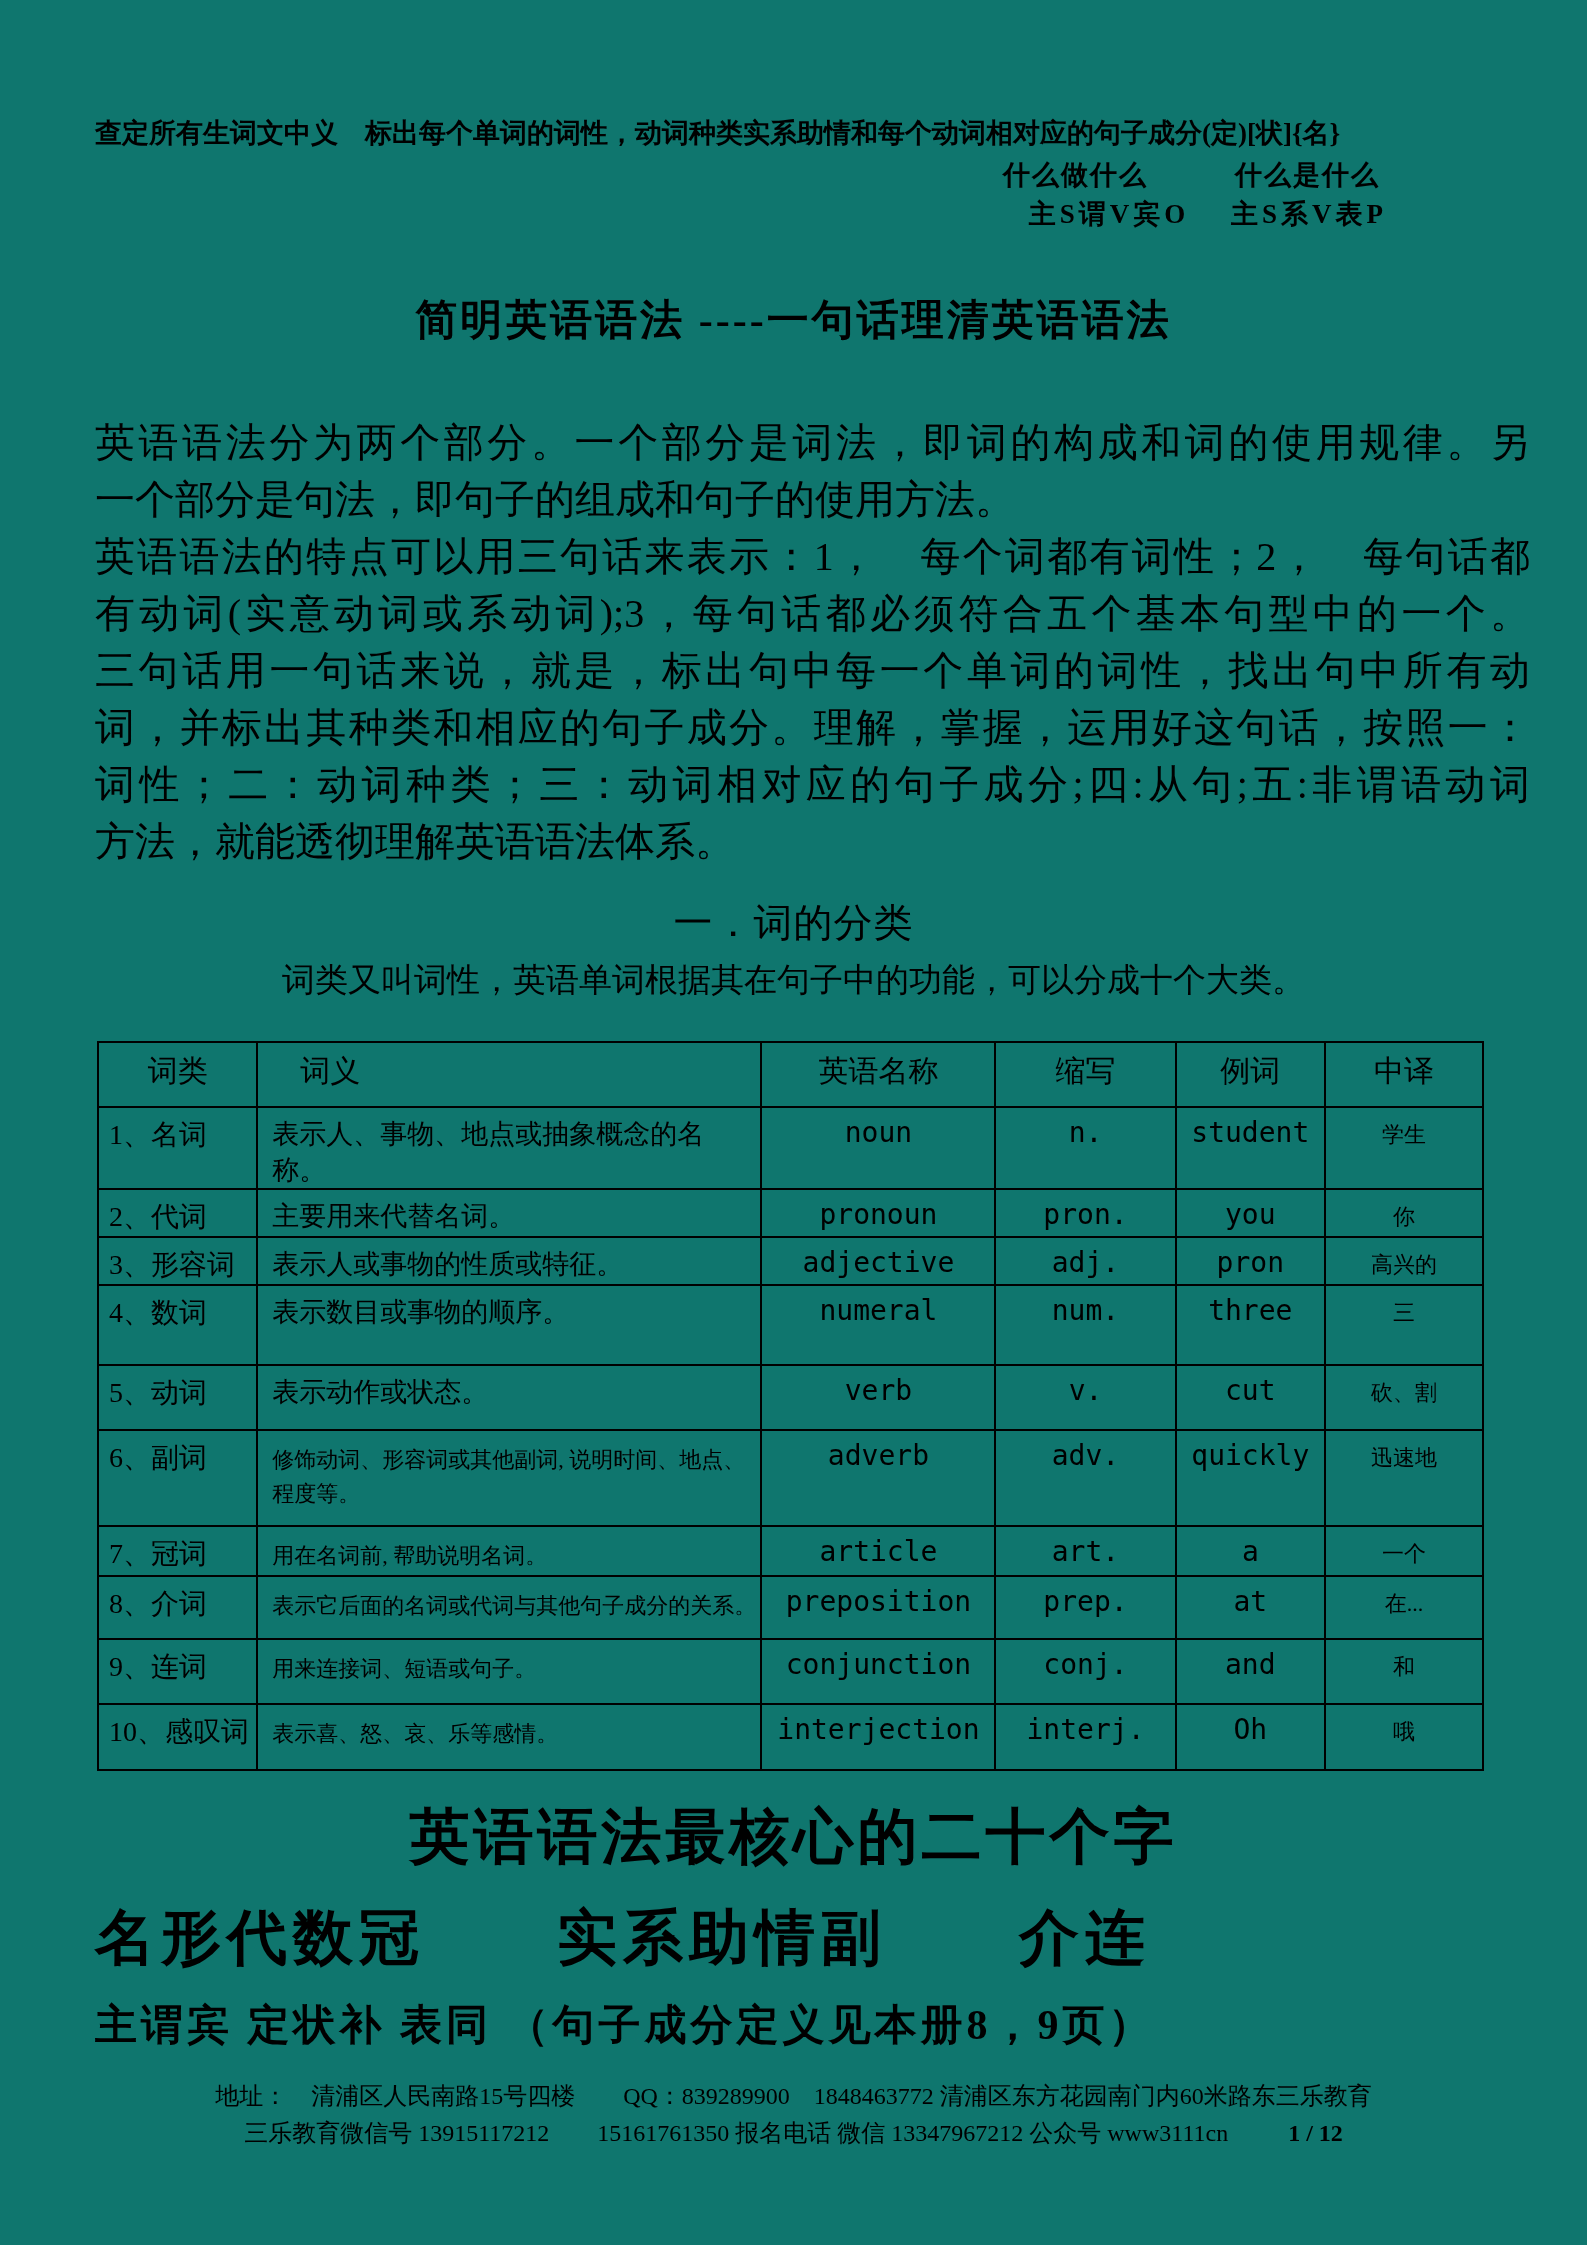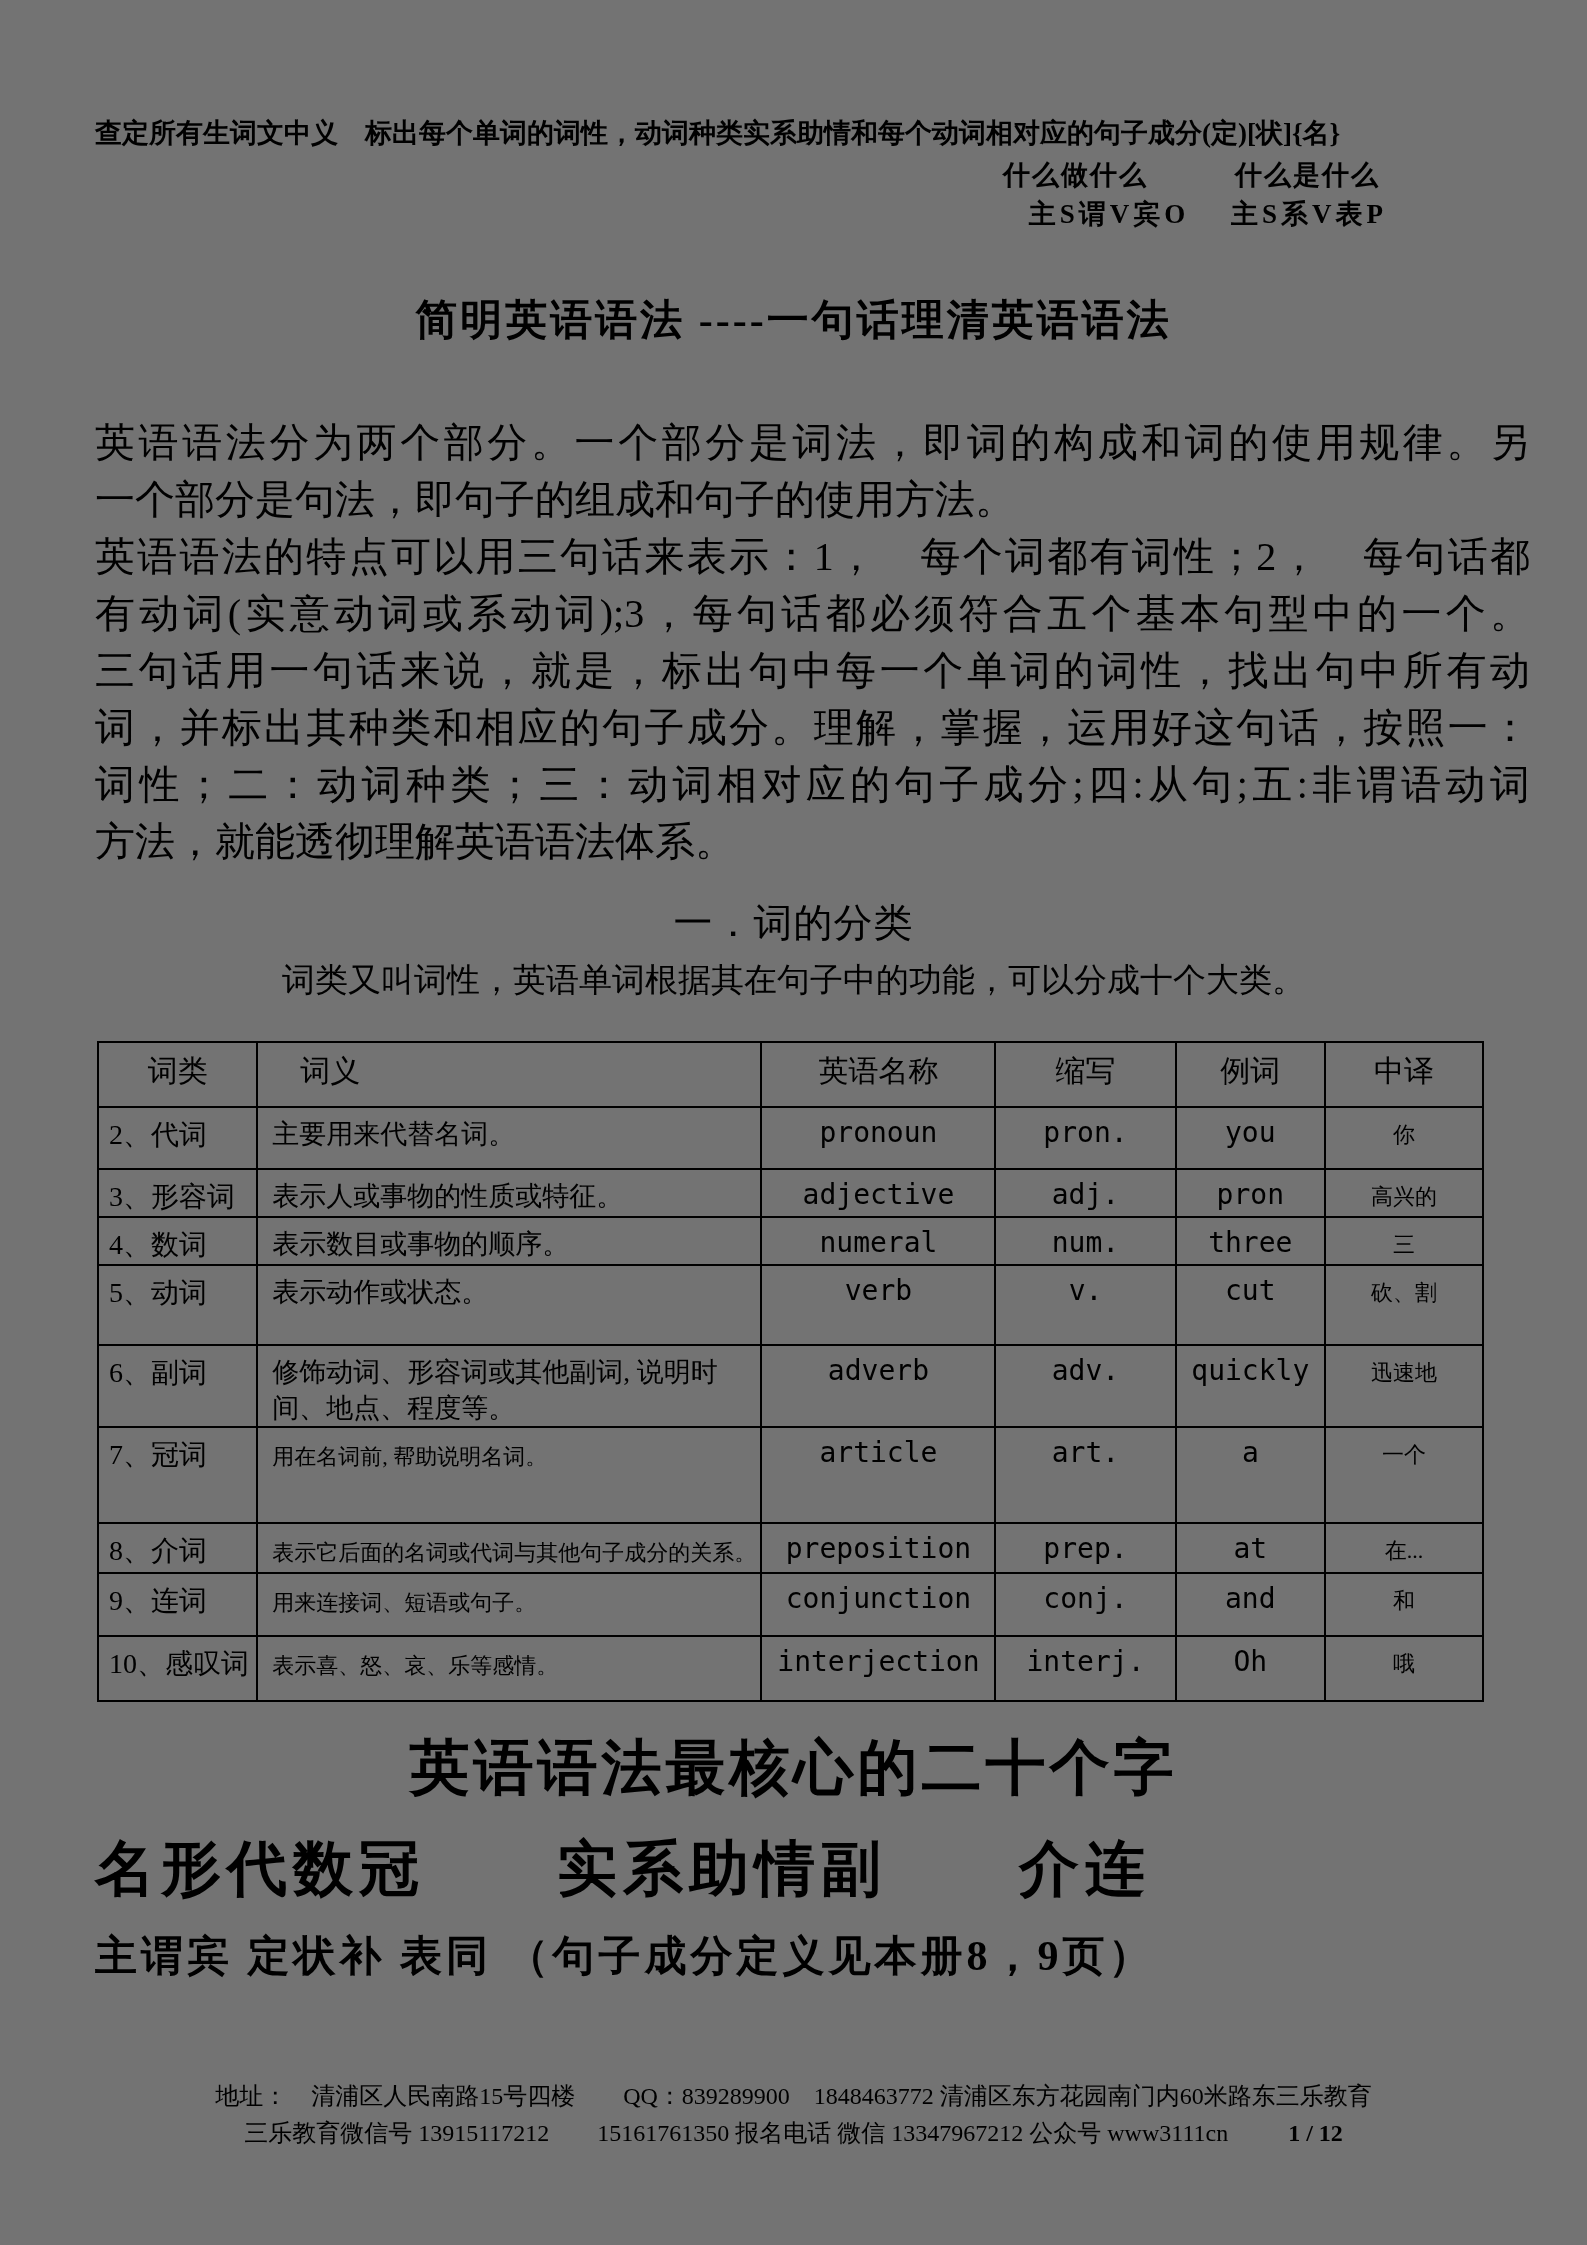--- a/index.html
+++ b/index.html
@@ -1,20 +1,20 @@
 <!DOCTYPE html>
 <html><head>
 <meta charset="utf-8">
 <style>
   html,body{margin:0;padding:0;background:#e8e8e8;}
   .page{
     position:relative;
     width:1587px;height:2245px;
     margin:0 auto;
-    background:#737373;
+    background:#0f766e;
     color:#000;
     font-family:"Liberation Serif","DejaVu Serif",serif;
     overflow:hidden;
   }
   
   .top-note-1{
     margin:115px 60px 0 95px;
     font-size:27px;font-weight:bold;
     white-space:nowrap;
   }
@@ -171,20 +171,28 @@
           <th>词类</th>
           <th>词义</th>
           <th>英语名称</th>
           <th>缩写</th>
           <th>例词</th>
           <th>中译</th>
         </tr>
     </thead>
     <tbody>
         <tr>
+          <td>1、名词</td>
+          <td>表示人、事物、地点或抽象概念的名称。</td>
+          <td>noun</td>
+          <td>n.</td>
+          <td>student</td>
+          <td>学生</td>
+        </tr>
+        <tr>
           <td>2、代词</td>
           <td>主要用来代替名词。</td>
           <td>pronoun</td>
           <td>pron.</td>
           <td>you</td>
           <td>你</td>
         </tr>
         <tr>
           <td>3、形容词</td>
           <td>表示人或事物的性质或特征。</td>

